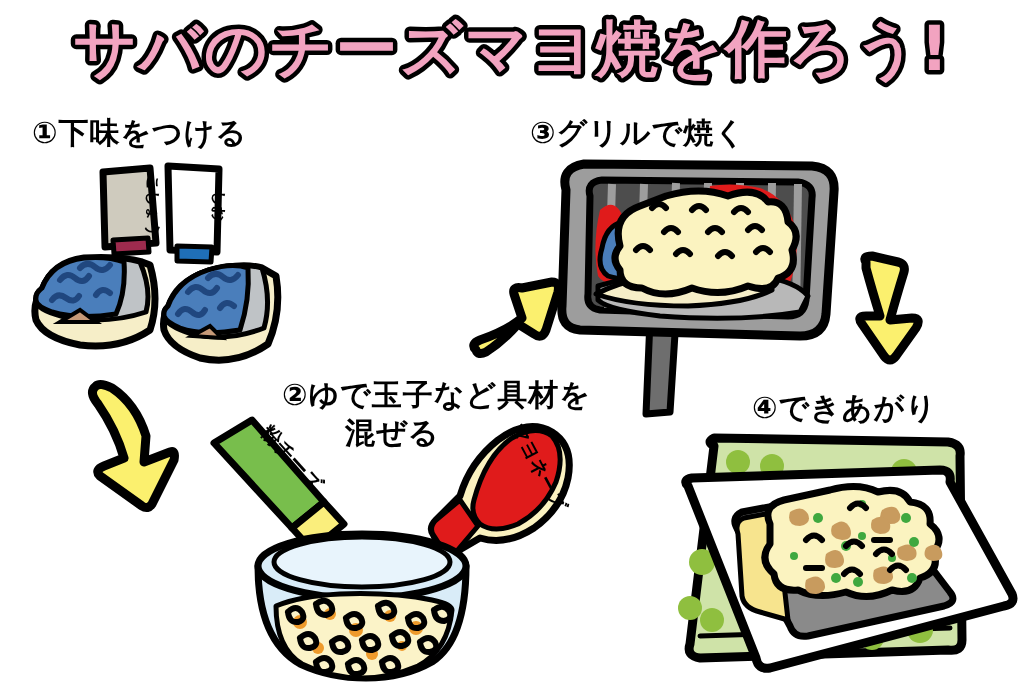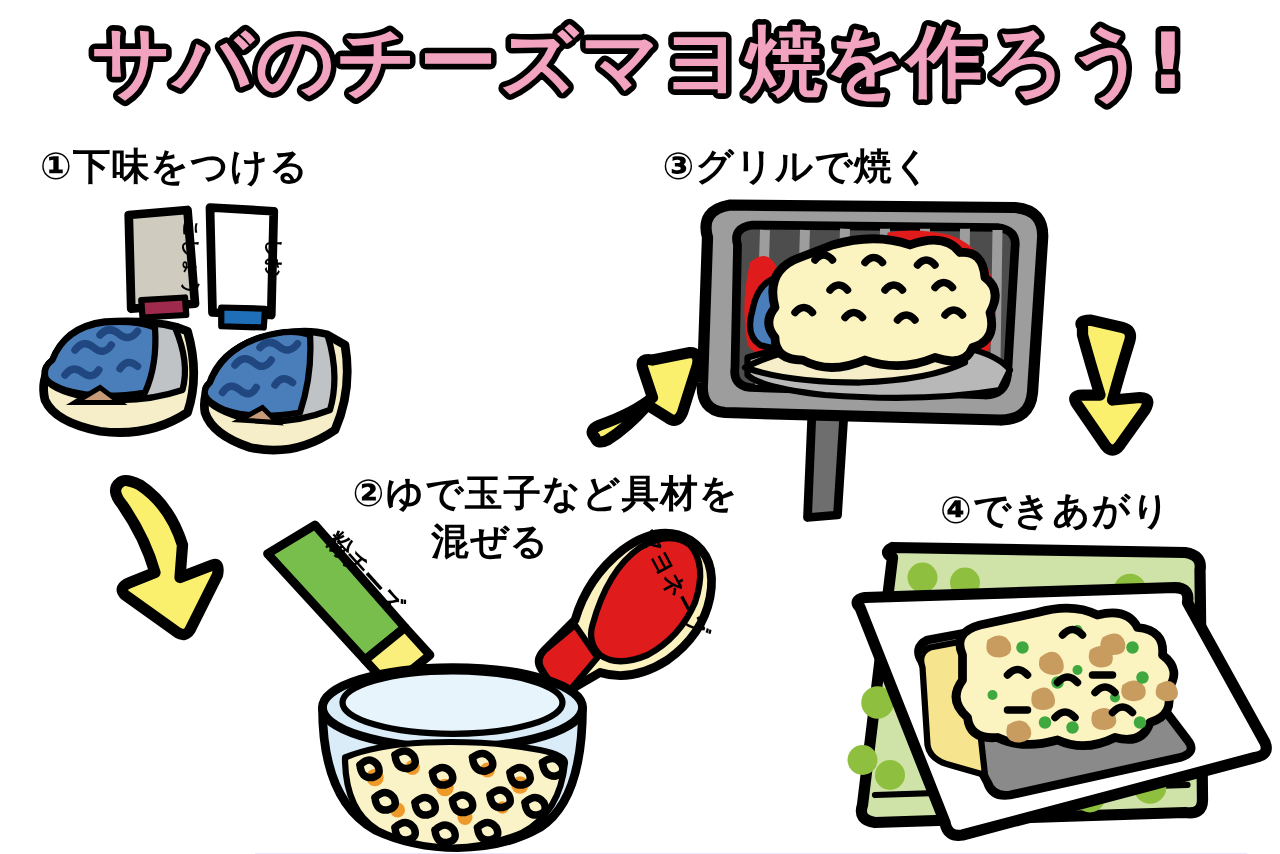--- a/index.html
+++ b/index.html
@@ -1,21 +1,21 @@
 <!DOCTYPE html>
 <html lang="ja"><head>
 <meta charset="utf-8">
 <title>recipe-illustration</title>
 <style>
   html,body{margin:0;padding:0;background:#ffffff;}
   body{
     width:1024px;height:683px;overflow:hidden;position:relative;
     font-family:"DejaVu Sans","Liberation Sans",sans-serif;
   }
-  #stage{position:absolute;left:0;top:0;width:998px;height:683px;background:#c4b5fd;}
+  #stage{position:absolute;left:0;top:0;width:998px;height:683px;background:#7dd3fc;}
   svg{display:block;}
   .hw{
     font-family:"DejaVu Sans","Liberation Sans",sans-serif;
     font-weight:700;
     fill:#000000;
   }
   .title-text{
     font-family:"DejaVu Sans","Liberation Sans",sans-serif;
     font-weight:700;
     fill:#F2A3C0;

